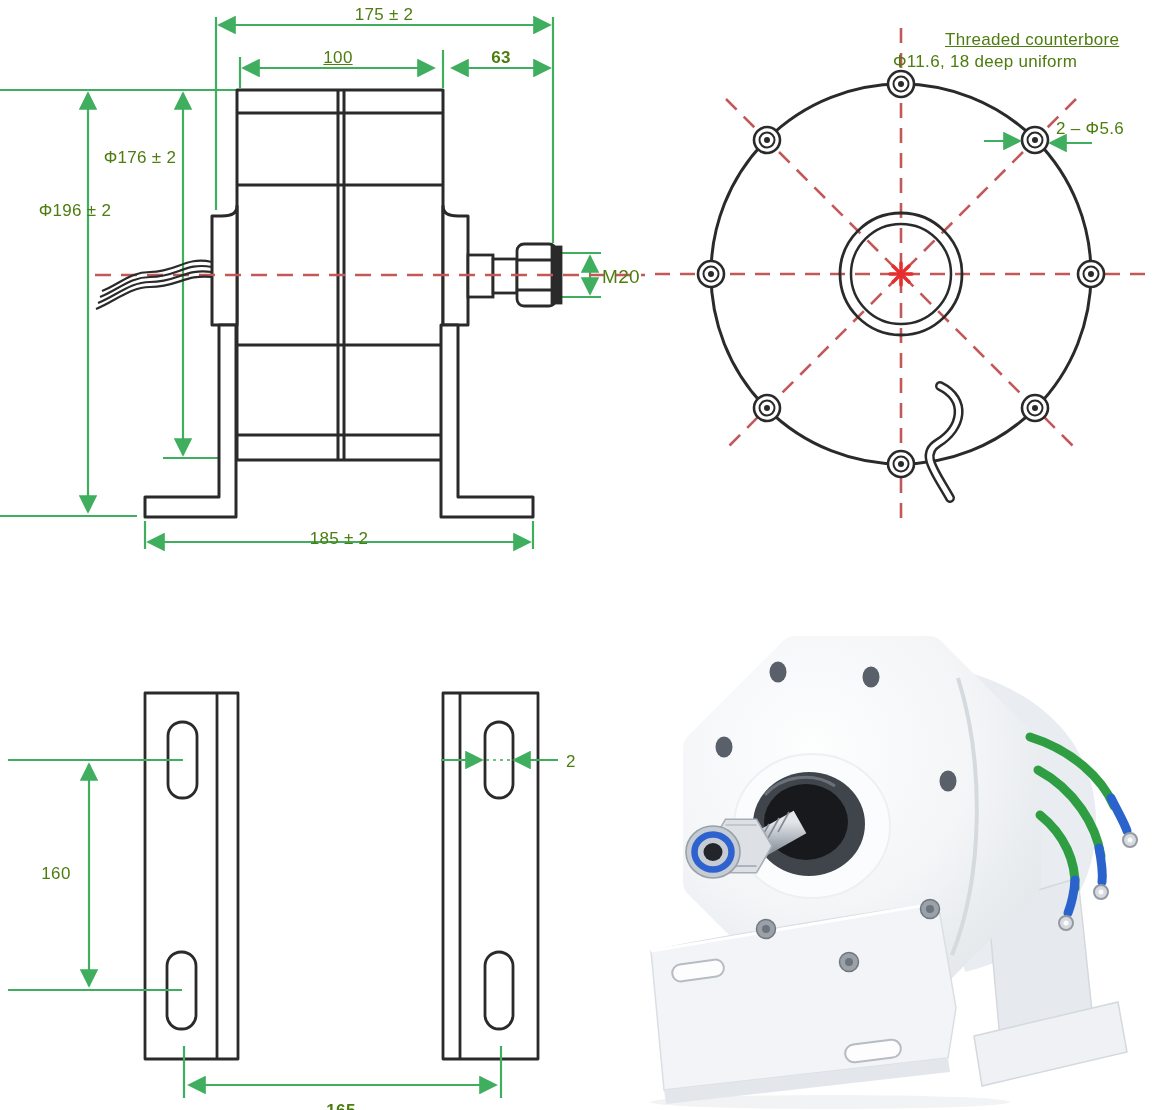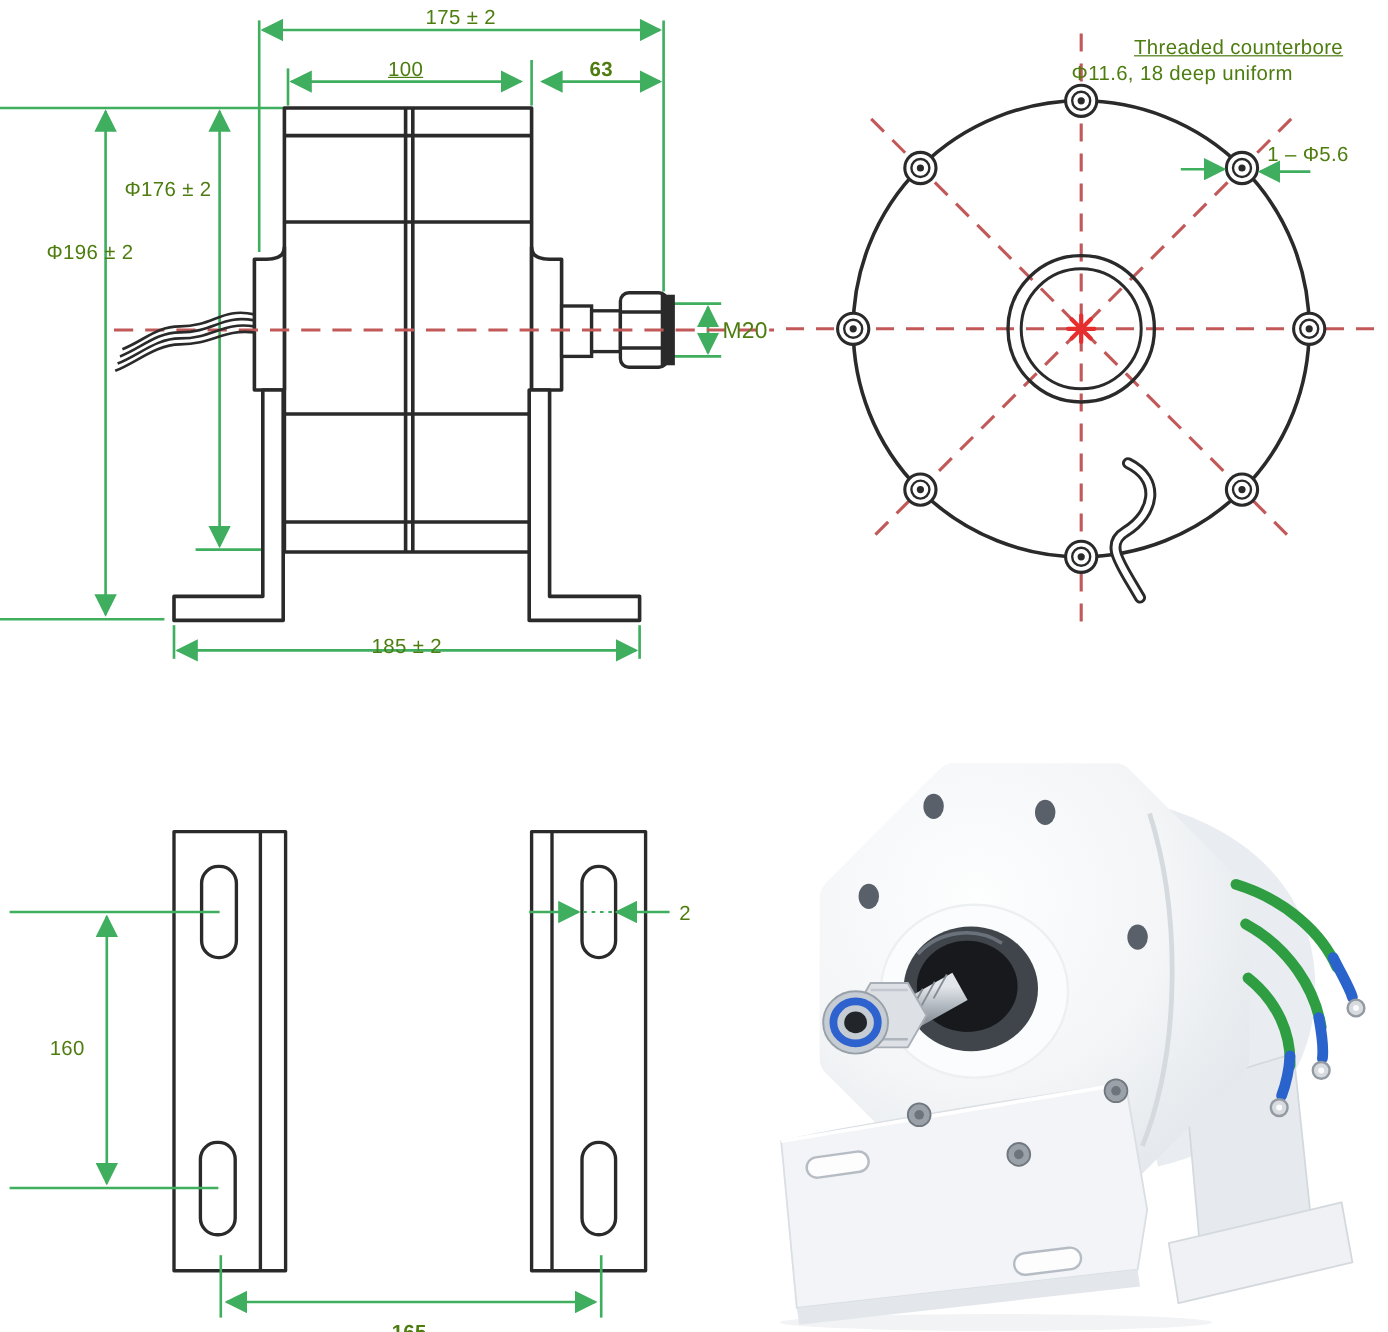--- a/index.html
+++ b/index.html
@@ -291,19 +291,19 @@
   <span class="dim-label ctr" style="left:384px;top:4px;">175 ± 2</span>
   <span class="dim-label ctr" style="left:338px;top:47px;text-decoration:underline;">100</span>
   <span class="dim-label ctr" style="left:501px;top:47px;font-weight:bold;">63</span>
   <span class="dim-label ctr" style="left:140px;top:147px;">Φ176 ± 2</span>
   <span class="dim-label ctr" style="left:47px;top:200px;margin-left:28px;">Φ196 ± 2</span>
   <span class="dim-label" style="left:602px;top:265px;font-size:19px;">M20</span>
   <span class="dim-label ctr" style="left:339px;top:528px;">185 ± 2</span>
 
   <span class="dim-label" style="left:945px;top:29px;text-decoration:underline;">Threaded counterbore</span>
   <span class="dim-label" style="left:893px;top:51px;">Φ11.6, 18 deep uniform</span>
-  <span class="dim-label" style="left:1056px;top:118px;">1 – Φ5.6</span>
+  <span class="dim-label" style="left:1056px;top:118px;">2 – Φ5.6</span>
 
   <span class="dim-label ctr" style="left:56px;top:863px;">160</span>
   <span class="dim-label" style="left:566px;top:751px;">2</span>
   <span class="dim-label ctr" style="left:341px;top:1100px;font-weight:bold;">165</span>
 
 </div>
 
 </body></html>

